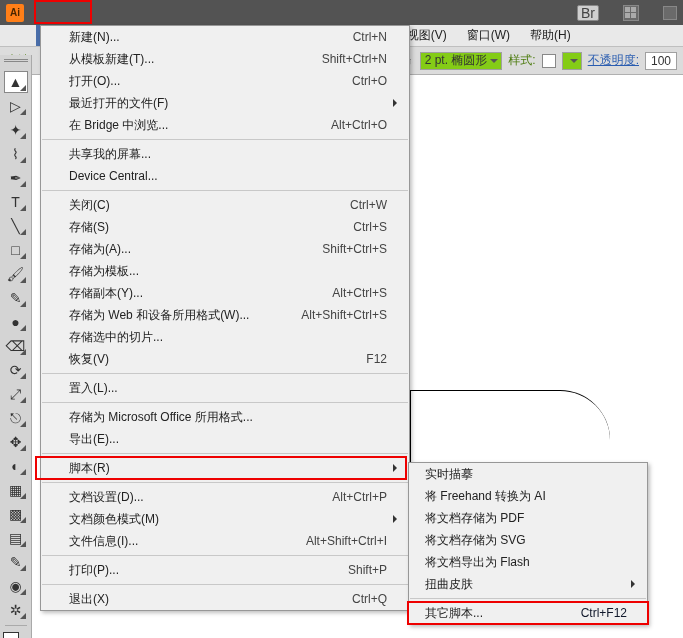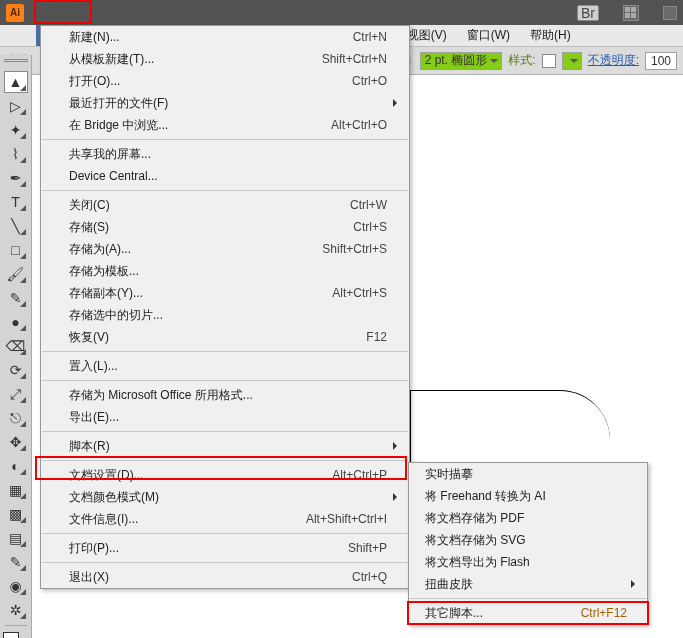--- a/index.html
+++ b/index.html
@@ -31,21 +31,21 @@
 .toolbox .fillstroke .f{position:absolute;left:0;top:0;width:16px;height:16px;background:#fff;border:1px solid #333}
 .dropdown{position:absolute;left:40px;top:25px;width:370px;background:#f0f0f0;border:1px solid #979797;box-shadow:2px 2px 4px rgba(0,0,0,.25)}
 .dropdown .row{height:22px;display:flex;align-items:center;padding:0 22px 0 28px;color:#222;position:relative}
 .dropdown .row .txt{flex:1}
 .dropdown .row .sc{color:#444}
 .dropdown .row .arr{position:absolute;right:8px;top:7px;border:4px solid transparent;border-left-color:#333}
 .dropdown .dsep{height:1px;background:#c8c8c8;margin:3px 1px}
 .submenu{position:absolute;left:408px;top:462px;width:240px;background:#f0f0f0;border:1px solid #979797;box-shadow:2px 2px 4px rgba(0,0,0,.25)}
 .submenu .row{height:22px;display:flex;align-items:center;padding:0 20px 0 16px;color:#222;position:relative}
 .submenu .row .txt{flex:1}
-.submenu .row .sc{color:#a16207}
+.submenu .row .sc{color:#0f172a}
 .submenu .row .arr{position:absolute;right:8px;top:7px;border:4px solid transparent;border-left-color:#333}
 .submenu .dsep{height:1px;background:#c8c8c8;margin:3px 1px}
 .canvas-shape{position:absolute;left:410px;top:390px;width:200px;height:100px;border:1px solid #000;border-top-right-radius:50px;border-bottom:none;border-right:none}
 </style>
 </head>
 <body>
 
 <div class="app-bar">
   <div class="ai-logo">Ai</div>
   <div class="br-badge">Br</div>
@@ -164,20 +164,24 @@
       <span class="sc">Shift+Ctrl+S</span>
     </div>
     <div class="row">
       <span class="txt">存储为模板...</span>
     </div>
     <div class="row">
       <span class="txt">存储副本(Y)...</span>
       <span class="sc">Alt+Ctrl+S</span>
     </div>
     <div class="row">
+      <span class="txt">存储为 Web 和设备所用格式(W)...</span>
+      <span class="sc">Alt+Shift+Ctrl+S</span>
+    </div>
+    <div class="row">
       <span class="txt">存储选中的切片...</span>
     </div>
     <div class="row">
       <span class="txt">恢复(V)</span>
       <span class="sc">F12</span>
     </div>
     <div class="dsep"></div>
     <div class="row">
       <span class="txt">置入(L)...</span>
     </div>

